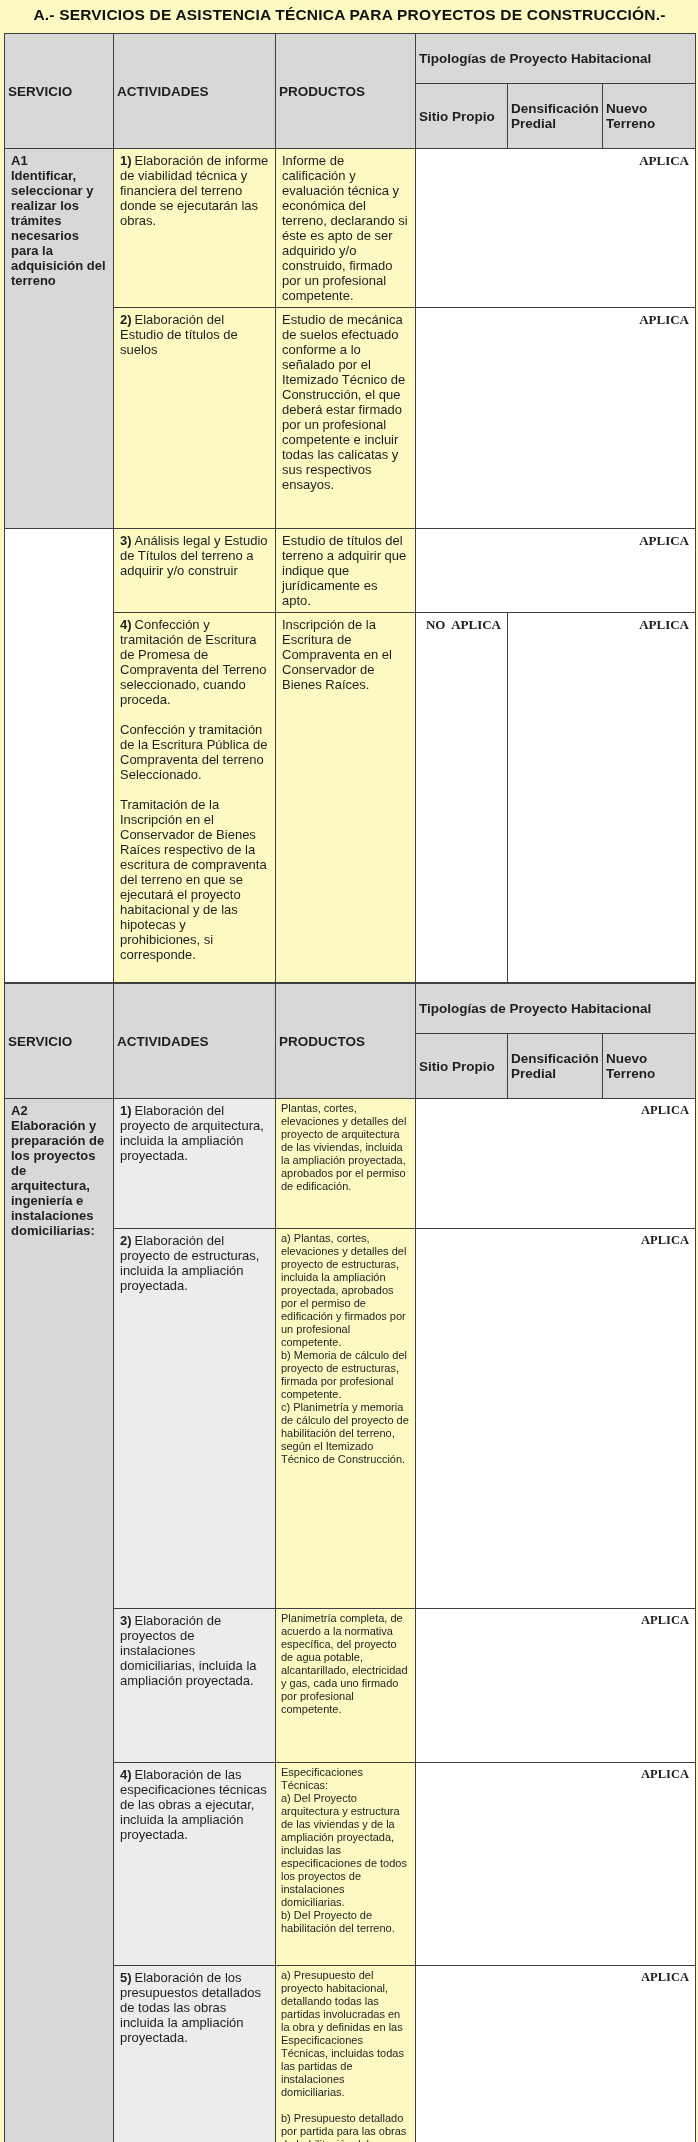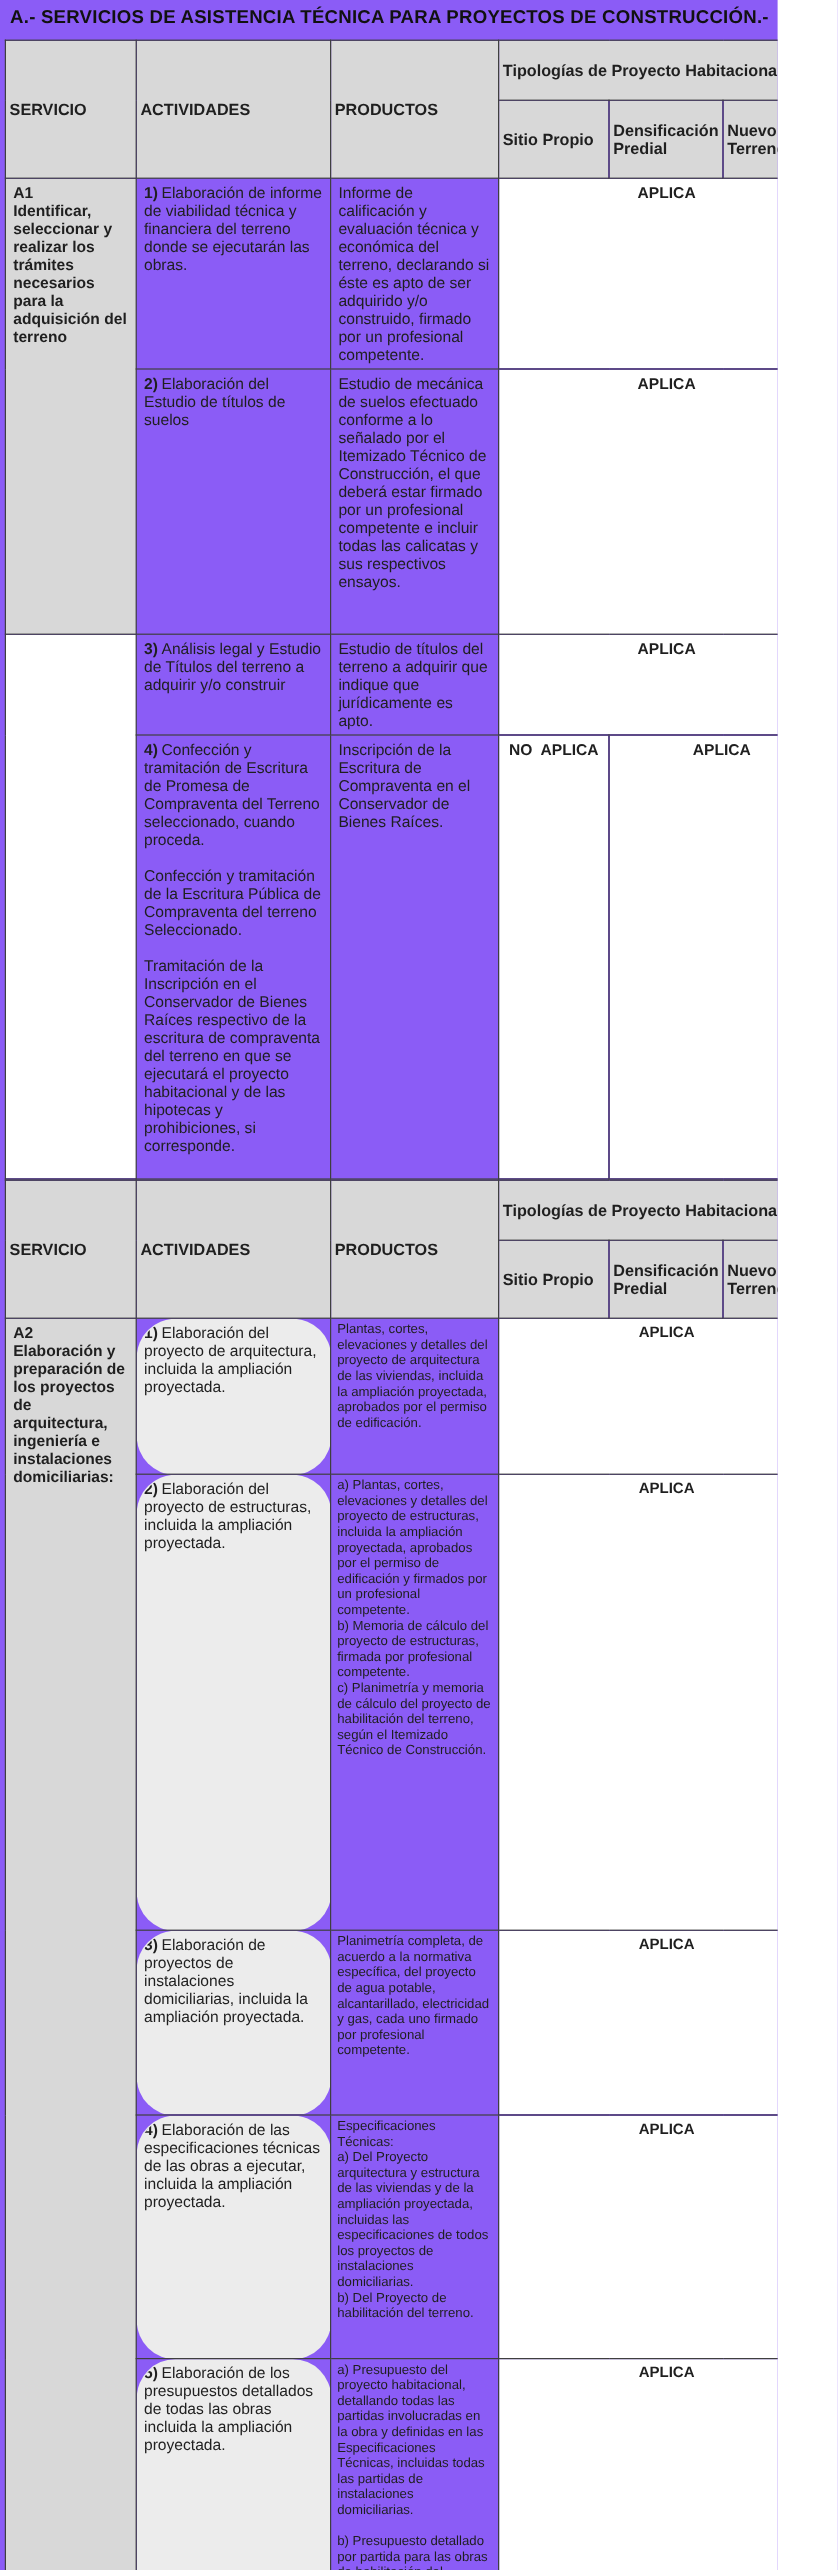--- a/index.html
+++ b/index.html
@@ -1,19 +1,19 @@
 <!DOCTYPE html>
 <html><head>
 <meta charset="utf-8">
 <style>
   html,body{margin:0;padding:0;background:#ffffff;}
   .page{
     position:relative;
-    width:648px;height:2142px;
-    background:#8b5cf6;
+    width:698px;height:2142px;
+    background:#fef9c3;
     font-family:"Liberation Sans", sans-serif;
     color:#1f1f1f;
     overflow:hidden;
     box-sizing:border-box;
     padding:6px 3px 0 4px;
   }
   .doc-title{
     text-align:center;
     font-size:15.5px;
     font-weight:bold;
@@ -79,29 +79,30 @@
   td.servicio-a1{vertical-align:bottom;padding-bottom:36px;margin-top:36px;}
   td.servicio-a2{vertical-align:top;padding-top:372px;}
   td.servicio-empty{background:#ffffff;}
 
   td.act-cell .num{font-weight:bold;margin-right:3px;}
   td.act-cell p{margin:0;}
   td.act-cell .extra{white-space:pre-wrap;margin-top:15px;}
   td.prod-cell{white-space:pre-wrap;}
 
   
-  table.svc td.t2-act{background:#ececec;border-radius:32px;}
+  table.svc td.t2-act{background:#ececec;}
   table.svc td.t2-prod{font-size:11px;line-height:13px;padding:3px 5px;}
 
   td.tip-cell{
-    text-align:center;
+    text-align:right;
     vertical-align:middle;
     font-weight:bold;
     white-space:pre;
     background:#ffffff;
+    font-family:Liberation Serif, serif;
   }
   table.t2 td.tip-cell{font-size:12.5px;}
 </style>
 </head>
 <body>
 
 <div class="page">
 
   <h1 class="doc-title">A.- SERVICIOS DE ASISTENCIA TÉCNICA PARA PROYECTOS DE CONSTRUCCIÓN.-</h1>
 

